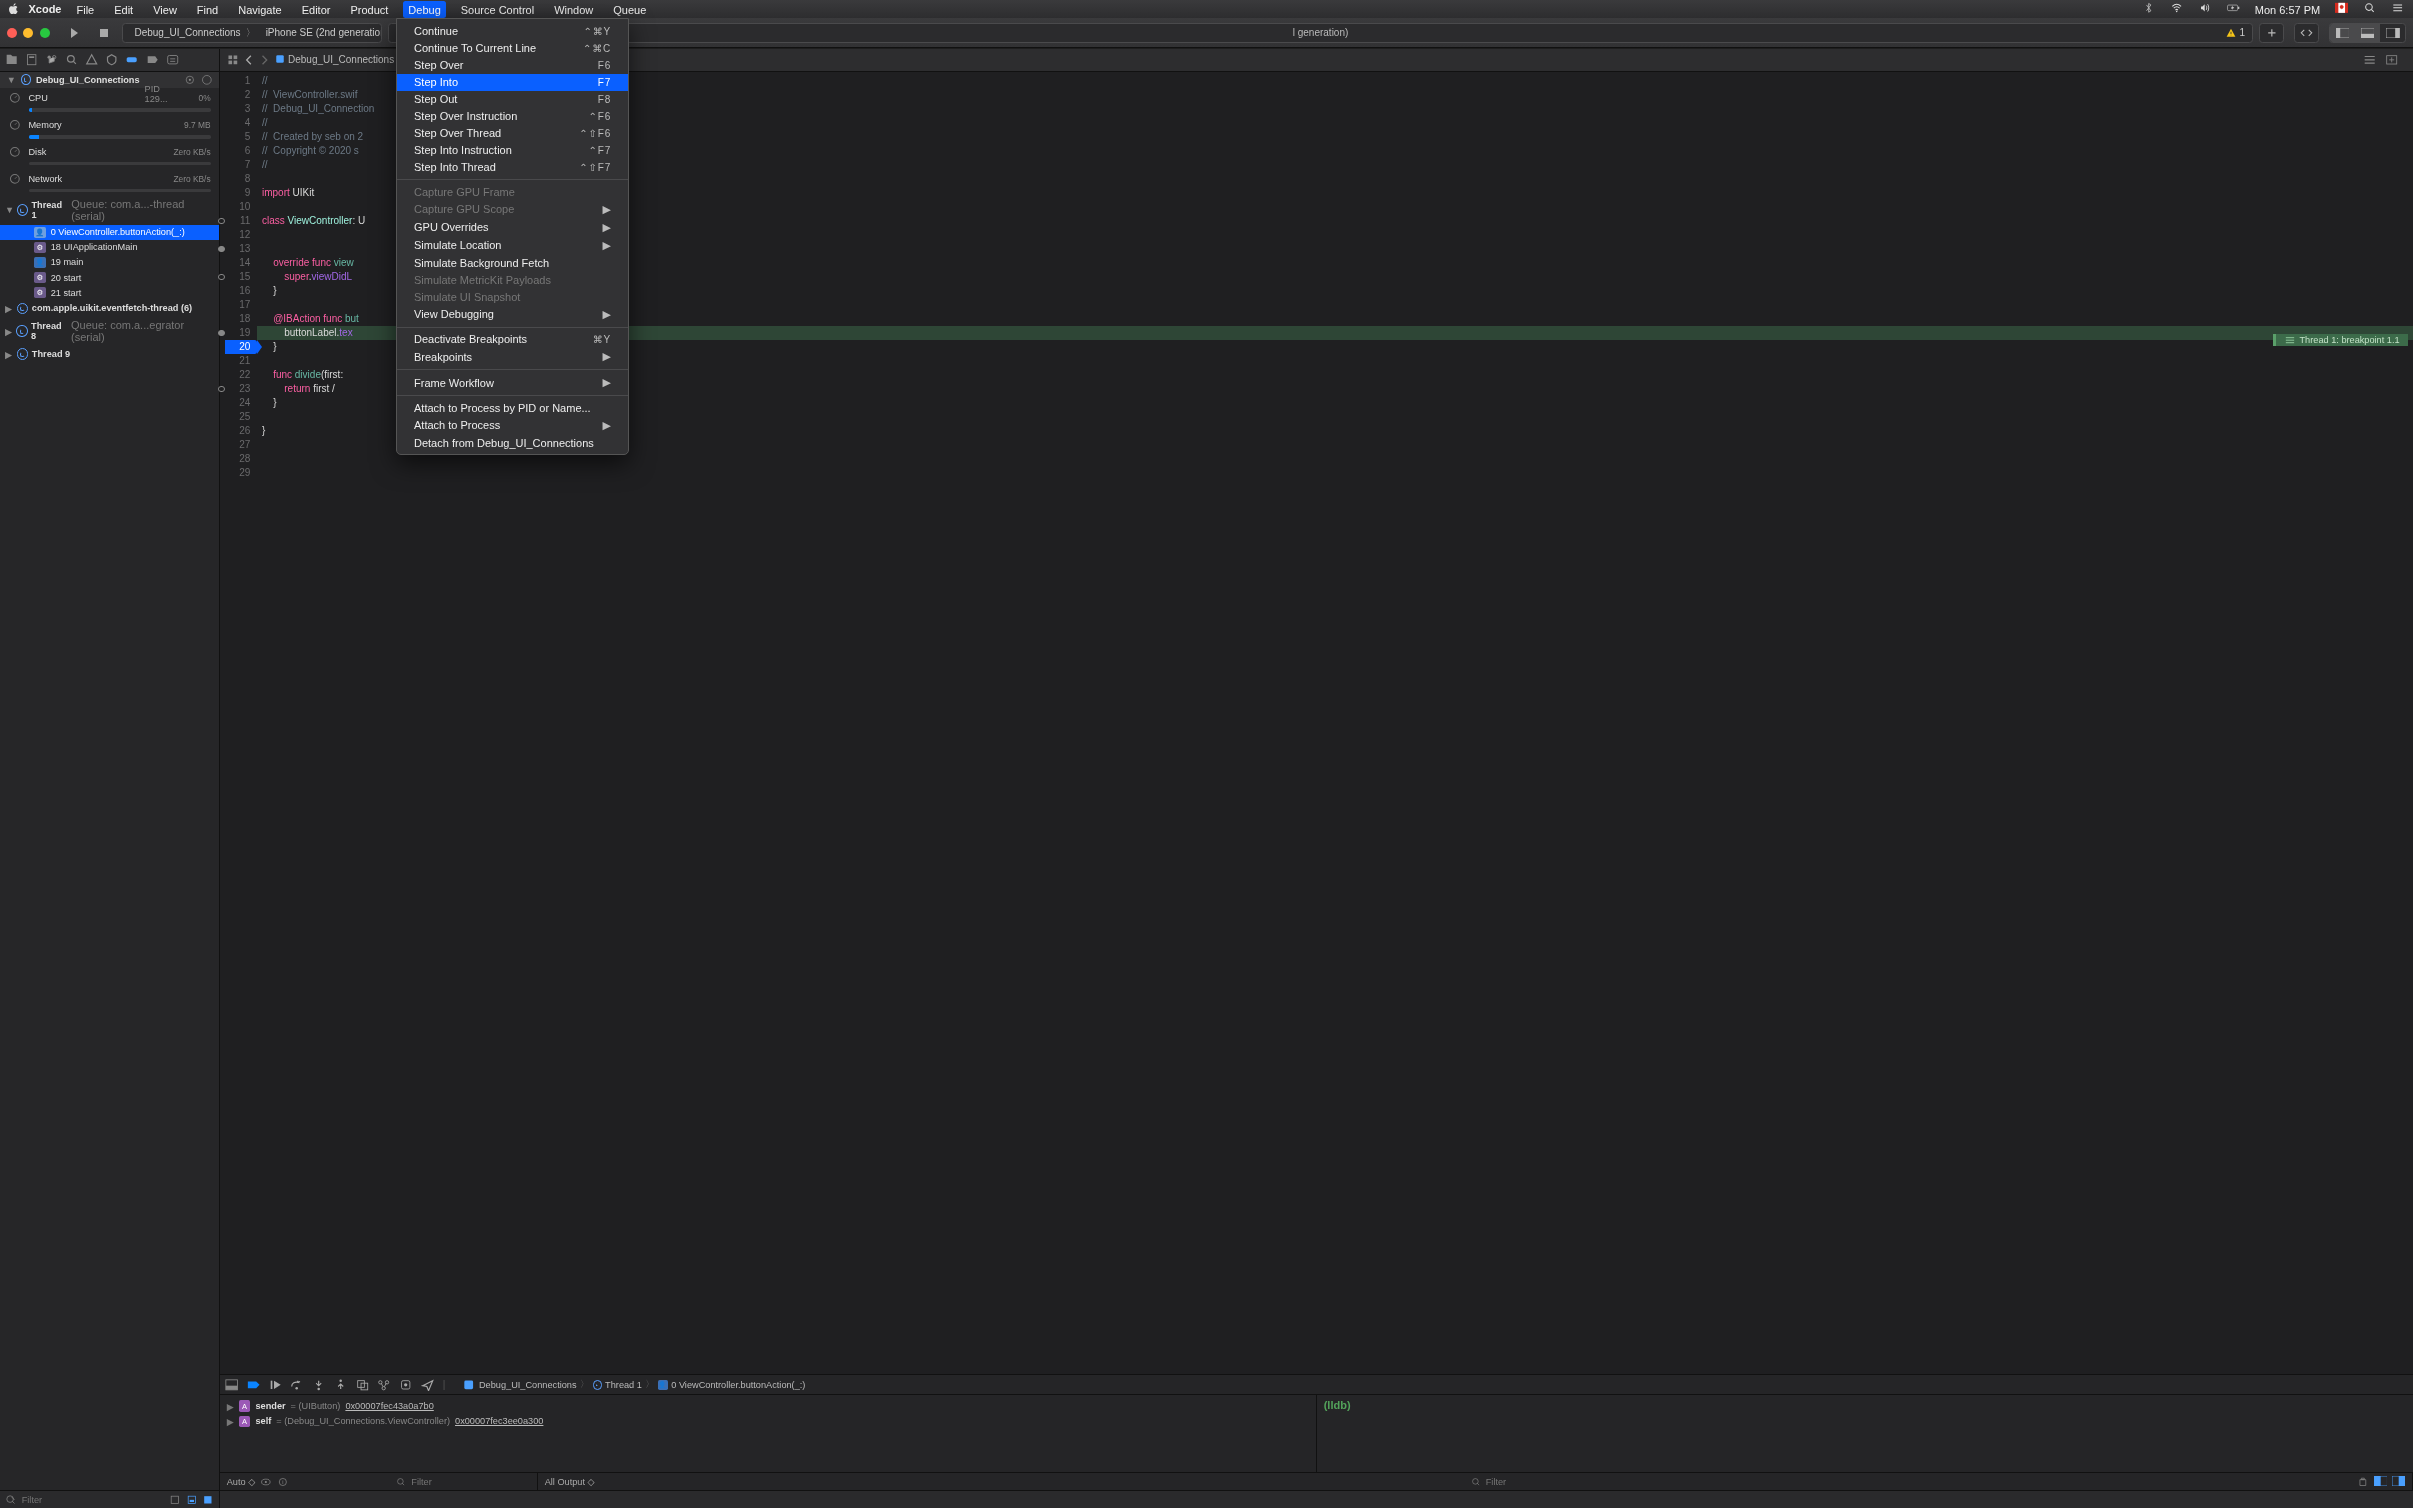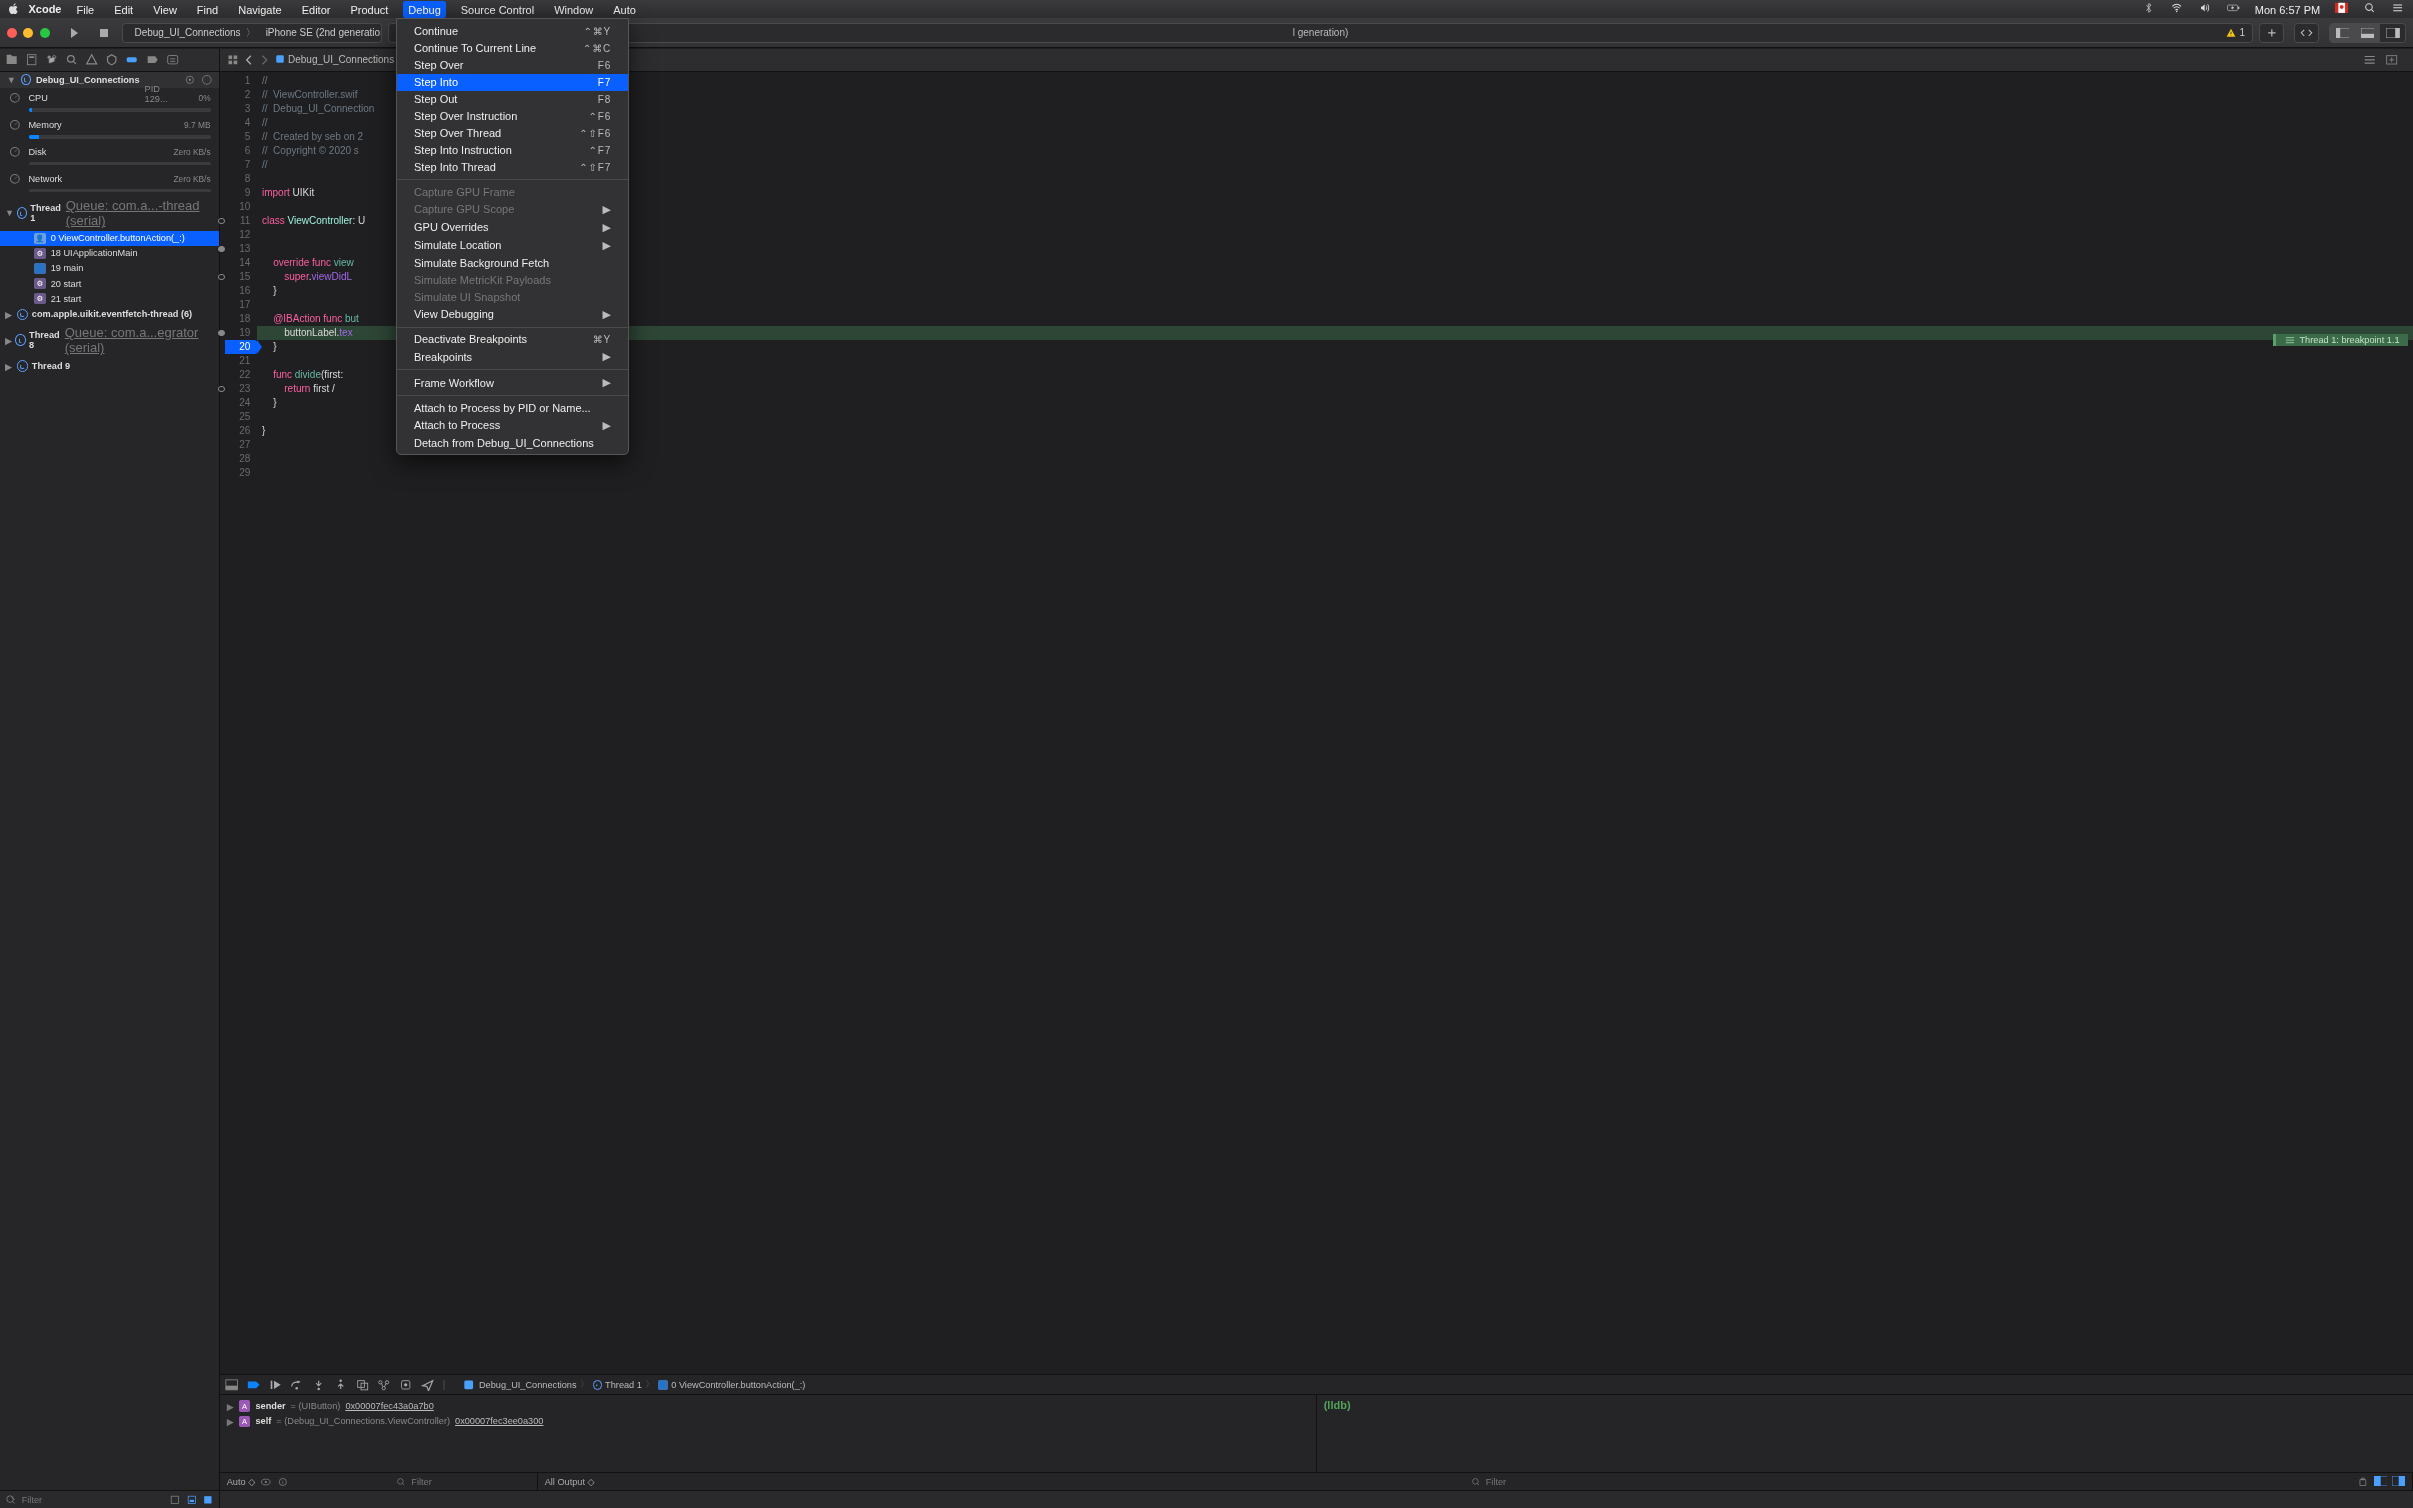--- a/index.html
+++ b/index.html
@@ -46,21 +46,21 @@
 .nav-header .pid { color: #888; margin-top: 28px; }
 .nav-header .dots { margin-left: auto; display: flex; gap: 5px; }
 .gauge-row { display: flex; align-items: center; padding: 3.4px 8.4px; gap: 6.7px; font-size: 9.2px; }
 .gauge-row .icon { width: 13.4px; height: 13.4px; display: flex; align-items: center; justify-content: center; color: #888; }
 .gauge-row .label { flex: 1; color: #ddd; }
 .gauge-row .val { color: #888; font-size: 8.4px; }
 .gauge-bar { height: 3.4px; margin: 0 8.4px 3.4px 28.5px; background: #3a3a3c; border-radius: 1.7px; overflow: hidden; }
 .gauge-bar span { display: block; height: 100%; background: #0a84ff; }
 .thread-row { display: flex; align-items: center; padding: 2.5px 5px; font-size: 9.2px; gap: 3.4px; }
 .thread-row .disc { color: #888; width: 8.4px; }
-.thread-row .detail { color: #777; font-size: 13px; text-decoration: underline; }
+.thread-row .detail { color: #777; font-size: 11px; }
 .frame-row { display: flex; align-items: center; padding: 1.7px 5px 1.7px 34px; font-size: 9.2px; gap: 5px; }
 .frame-row .ficon { width: 11.7px; height: 11.7px; border-radius: 1.7px; background: #3b6fb5; display: flex; align-items: center; justify-content: center; font-size: 7.5px; color: #fff; }
 .frame-row.sel { background: #0a60ff; color: #fff; }
 .frame-row.sel .ficon { background: #6ea0e0; }
 
 
 .editor { position: absolute; top: 71px; left: 220px; right: 0; bottom: 134px; background: #1f1f21; display: flex; font-family: "SF Mono","Menlo",monospace; font-size: 10px; }
 .gutter { width: 37px; background: #1f1f21; text-align: right; padding-top: 3.4px; color: #6a6a6c; }
 .gutter .ln { height: 14px; line-height: 14px; padding-right: 6.7px; position: relative; }
 .gutter .ln.bp { background: #0a60ff; color: #fff; border-radius: 0 2.5px 2.5px 0; margin-left: 5px; padding-right: 6.7px; }
@@ -115,21 +115,21 @@
 .thread-icon::after { content:""; position:absolute; inset:2.5px; border:0.8px solid #5aa0ff; border-radius:50%; border-top-color:transparent; border-right-color:transparent; }
 </style>
 </head>
 <body>
 
 <div class="menubar">
   <svg class="apple" viewBox="0 0 16 16">
       <path fill="#ddd" d="M11.3 8.4c0-1.8 1.5-2.7 1.6-2.7-0.9-1.3-2.2-1.5-2.7-1.5-1.1-.1-2.2.7-2.8.7-.6 0-1.5-.7-2.4-.6C3.7 4.3 2.6 5 2 6.1c-1.3 2.2-.3 5.5.9 7.3.6.9 1.3 1.8 2.3 1.8.9 0 1.3-.6 2.4-.6s1.4.6 2.4.6c1 0 1.6-.9 2.2-1.8.7-1 1-2 1-2-.1 0-1.9-.7-1.9-3zM9.6 2.8C10.1 2.2 10.4 1.3 10.3.5c-.7 0-1.6.5-2.1 1.1-.5.5-.9 1.4-.8 2.2.8.1 1.7-.4 2.2-1z"></path>
     </svg>
   <span class="app">Xcode</span>
-  <span id="menubar-items"><span class="item">File</span><span class="item">Edit</span><span class="item">View</span><span class="item">Find</span><span class="item">Navigate</span><span class="item">Editor</span><span class="item">Product</span><span class="item active">Debug</span><span class="item">Source Control</span><span class="item">Window</span><span class="item">Auto</span></span>
+  <span id="menubar-items"><span class="item">File</span><span class="item">Edit</span><span class="item">View</span><span class="item">Find</span><span class="item">Navigate</span><span class="item">Editor</span><span class="item">Product</span><span class="item active">Debug</span><span class="item">Source Control</span><span class="item">Window</span><span class="item">Queue</span></span>
   <span class="spacer"></span>
   <span class="right">
     <span>
         <svg viewBox="0 0 16 16">
           <path fill="none" stroke="#bbb" stroke-width="1.2" d="M5 4l6 8-3 2V2l3 2-6 8"></path>
         </svg>
       </span>
     <span>
         <svg viewBox="0 0 16 16">
           <path fill="none" stroke="#ddd" stroke-width="1.4" d="M2 6c4-4 8-4 12 0M4 8.5c2.5-2.5 5.5-2.5 8 0M6.3 11c1-1 2.4-1 3.4 0"></path>

